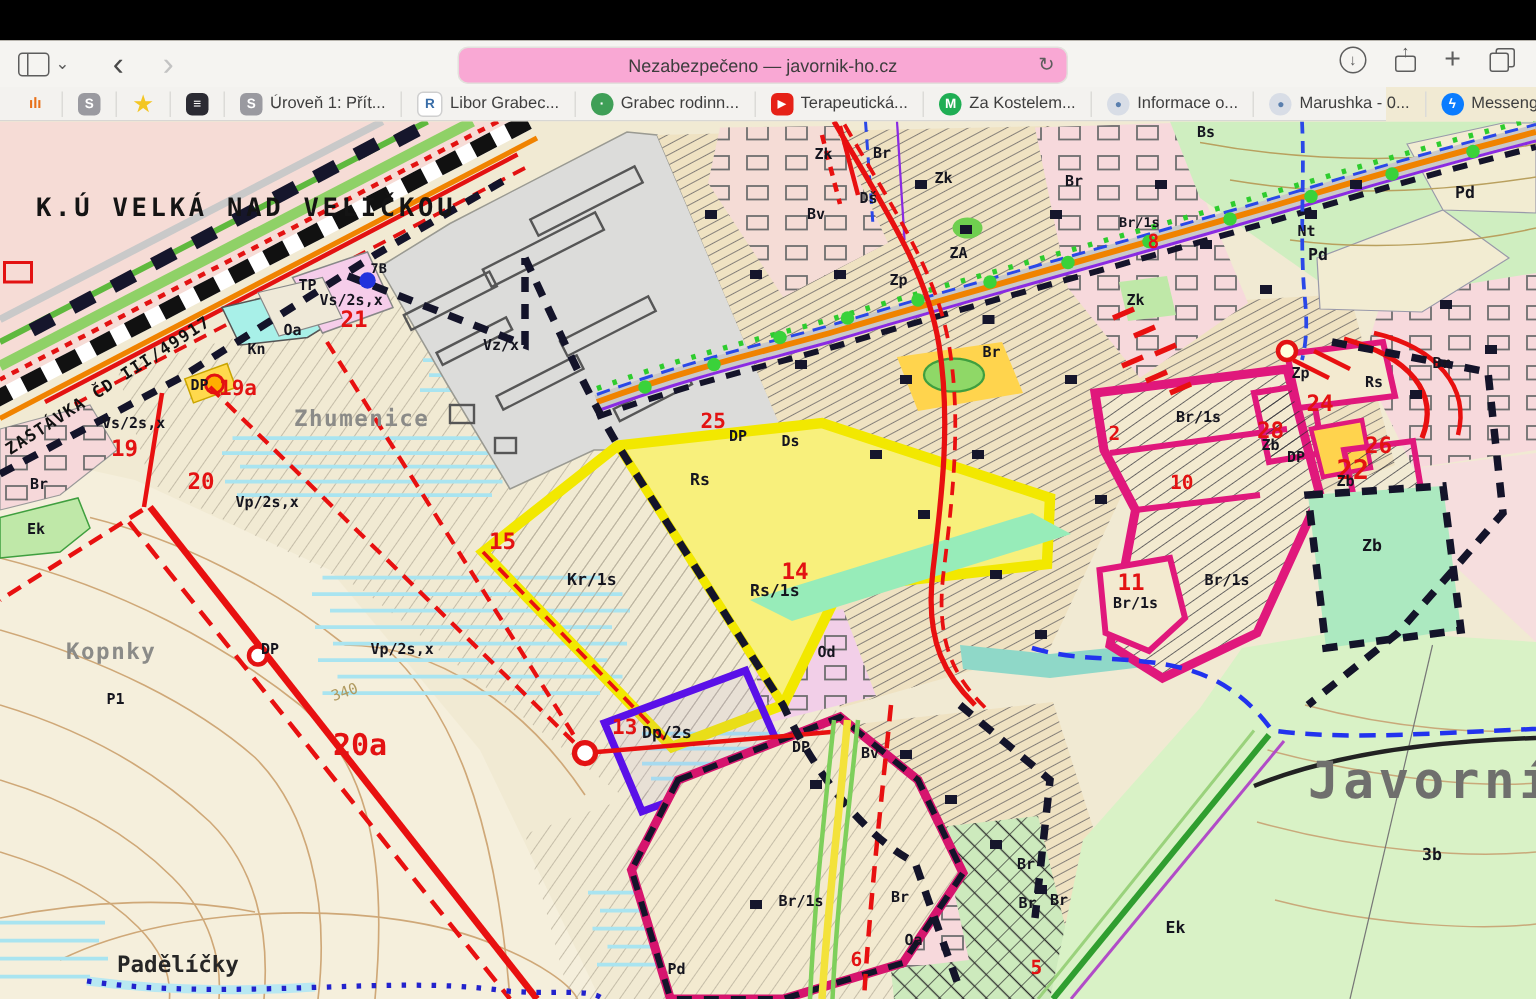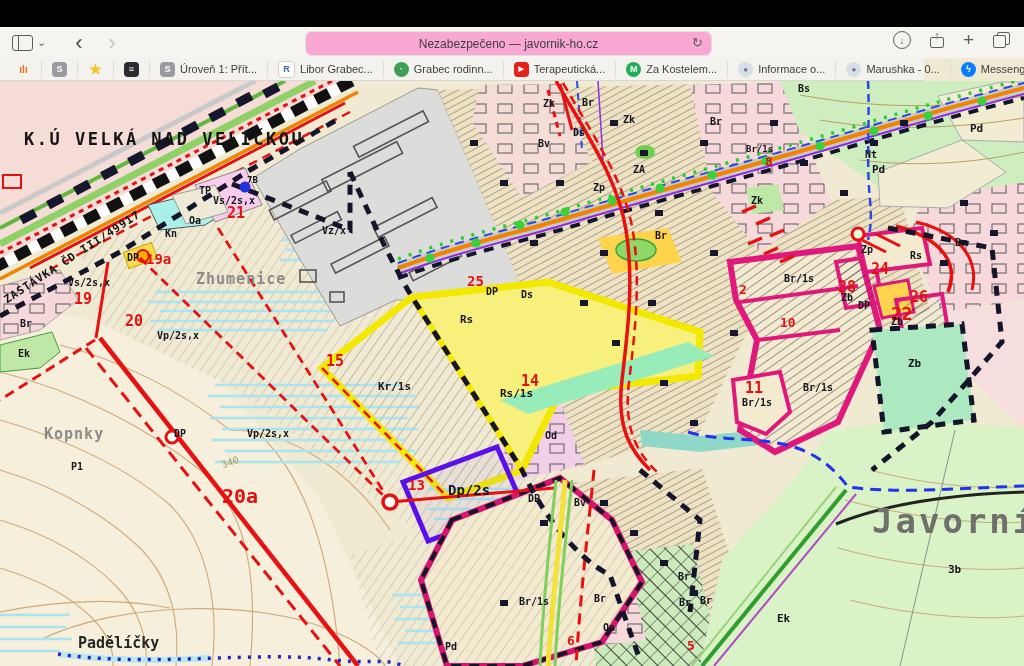--- a/index.html
+++ b/index.html
@@ -472,21 +472,21 @@
         <span class="lb lb-code" style="left: 247px; top: 429px;">Vp/2s,x</span>
         <span class="lb lb-code" style="left: 71px; top: 462px;">P1</span>
         <span class="lb lb-code" style="left: 174px; top: 429px;">DP</span>
         <span class="lb lb-code" style="left: 322px; top: 226px;">Vz/x</span>
         <span class="lb lb-code" style="left: 247px; top: 176px; font-size: 9px;">7B</span>
         <span class="lb lb-code" style="left: 378px; top: 381px; font-size: 11px;">Kr/1s</span>
         <span class="lb lb-code" style="left: 500px; top: 388px; font-size: 11px;">Rs/1s</span>
         <span class="lb lb-code" style="left: 460px; top: 314px; font-size: 11px;">Rs</span>
         <span class="lb lb-code" style="left: 486px; top: 287px;">DP</span>
         <span class="lb lb-code" style="left: 521px; top: 290px;">Ds</span>
-        <span class="lb lb-code" style="left: 448px; top: 483px; font-size: 14px;">Dp/2s</span>
+        <span class="lb lb-code" style="left: 428px; top: 483px; font-size: 11px;">Dp/2s</span>
         <span class="lb lb-code" style="left: 528px; top: 494px;">DP</span>
         <span class="lb lb-code" style="left: 574px; top: 498px;">Bv</span>
         <span class="lb lb-code" style="left: 545px; top: 431px;">Od</span>
         <span class="lb lb-code" style="left: 742px; top: 398px;">Br/1s</span>
         <span class="lb lb-code" style="left: 803px; top: 383px;">Br/1s</span>
         <span class="lb lb-code" style="left: 784px; top: 274px;">Br/1s</span>
         <span class="lb lb-code" style="left: 841px; top: 293px;">Zb</span>
         <span class="lb lb-code" style="left: 858px; top: 301px;">DP</span>
         <span class="lb lb-code" style="left: 891px; top: 317px;">Zb</span>
         <span class="lb lb-code" style="left: 908px; top: 358px; font-size: 11px;">Zb</span>

